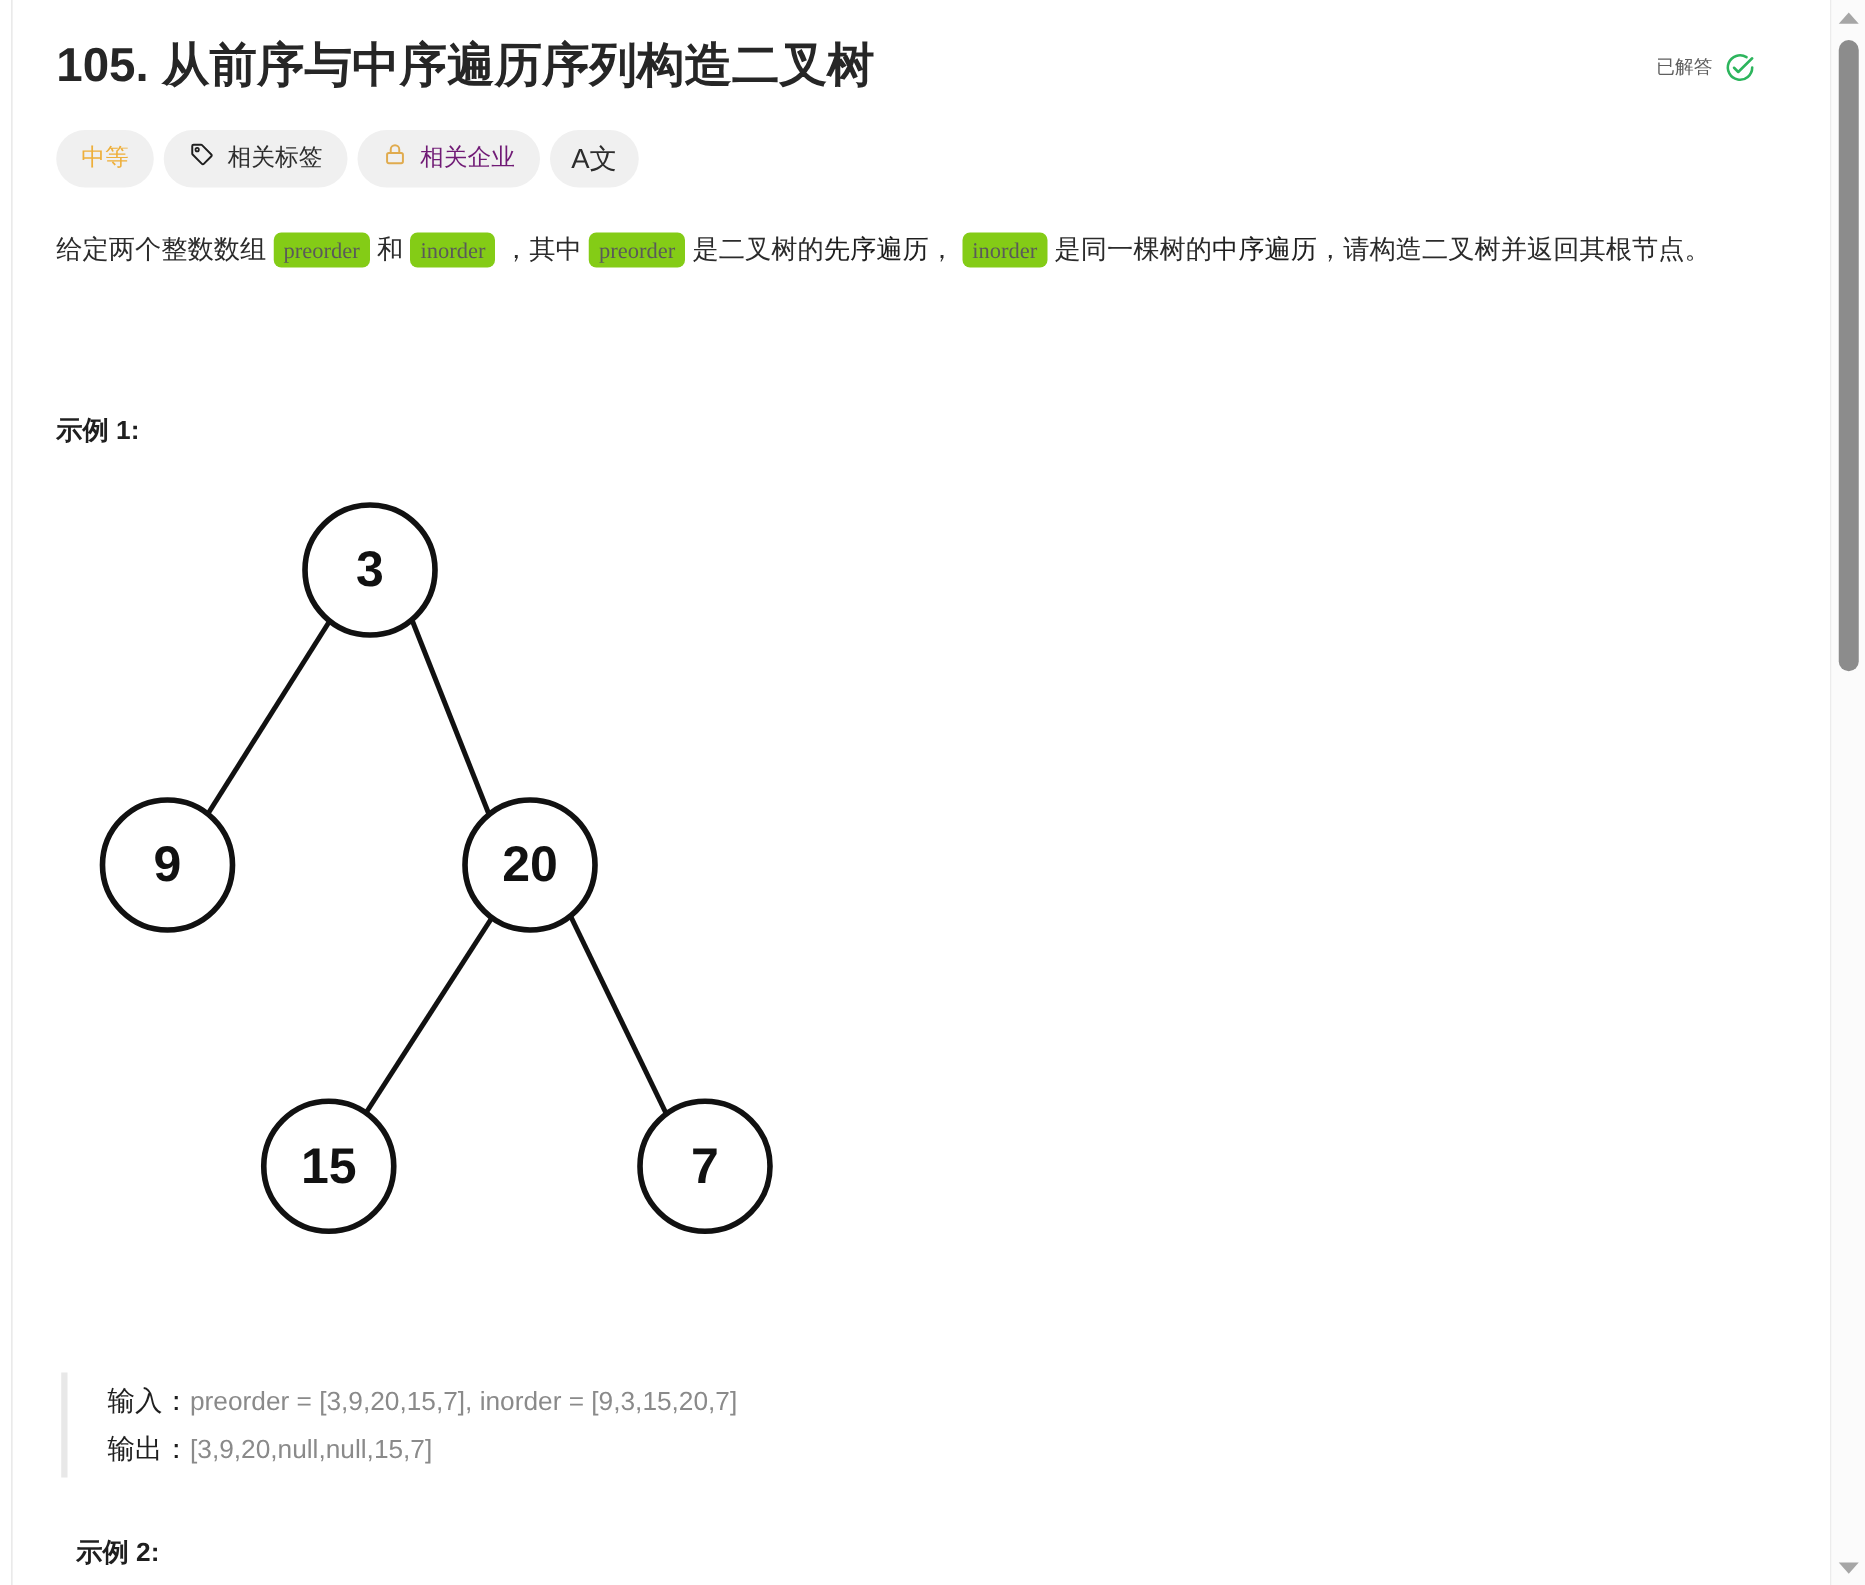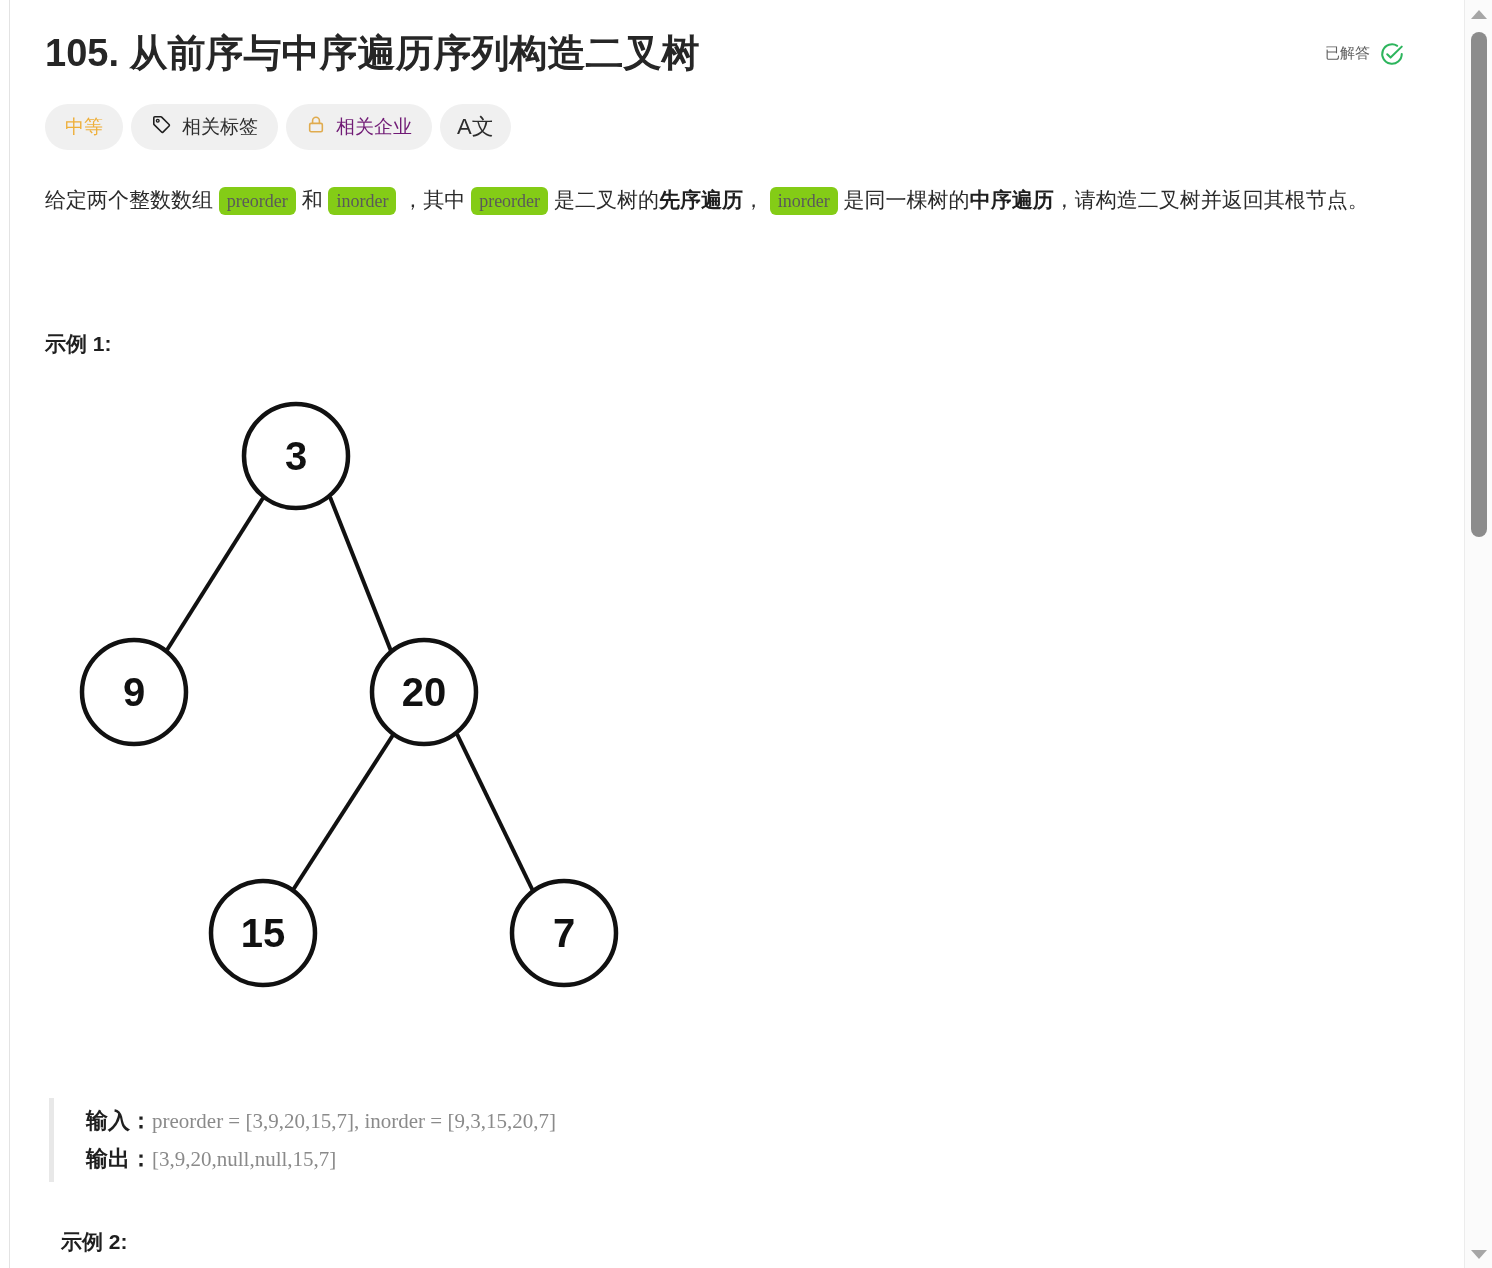--- a/index.html
+++ b/index.html
@@ -128,21 +128,21 @@
   }
   code.inline {
     font-family: Liberation Serif, serif;
     font-size: 18px;
     background: #84cc16;
     border-radius: 6px;
     padding: 4px 8px;
     color: #5a5a5a;
     white-space: nowrap;
   }
-  .description b { font-weight: 700; color: #1f1f1f; }
+  .description b { font-weight: 400; color: #1f1f1f; }
 
   
   .example-heading {
     font-size: 21px;
     font-weight: 700;
     color: #1f1f1f;
     margin: 0;
   }
   .example-1-heading { margin-top: 112px; }
   .example-2-heading { position: absolute; left: 50px; top: 1228px; }
@@ -164,25 +164,25 @@
     border-left: 5px solid #e8e8e8;
     padding: 4px 0 4px 32px;
   }
   .sample-line {
     font-size: 22px;
     line-height: 1.72;
     white-space: nowrap;
   }
   .sample-key {
     font-family: "Liberation Sans", "DejaVu Sans", sans-serif;
-    font-weight: 700;
+    font-weight: 400;
     color: #1f1f1f;
   }
   .sample-val {
-    font-family: Liberation Serif, serif;
+    font-family: Liberation Sans, sans-serif;
     color: #8a8a8a;
     font-size: 21px;
   }
 </style>
 </head>
 <body>
 
 <div class="left-rail"></div>
 
 <div class="page">

